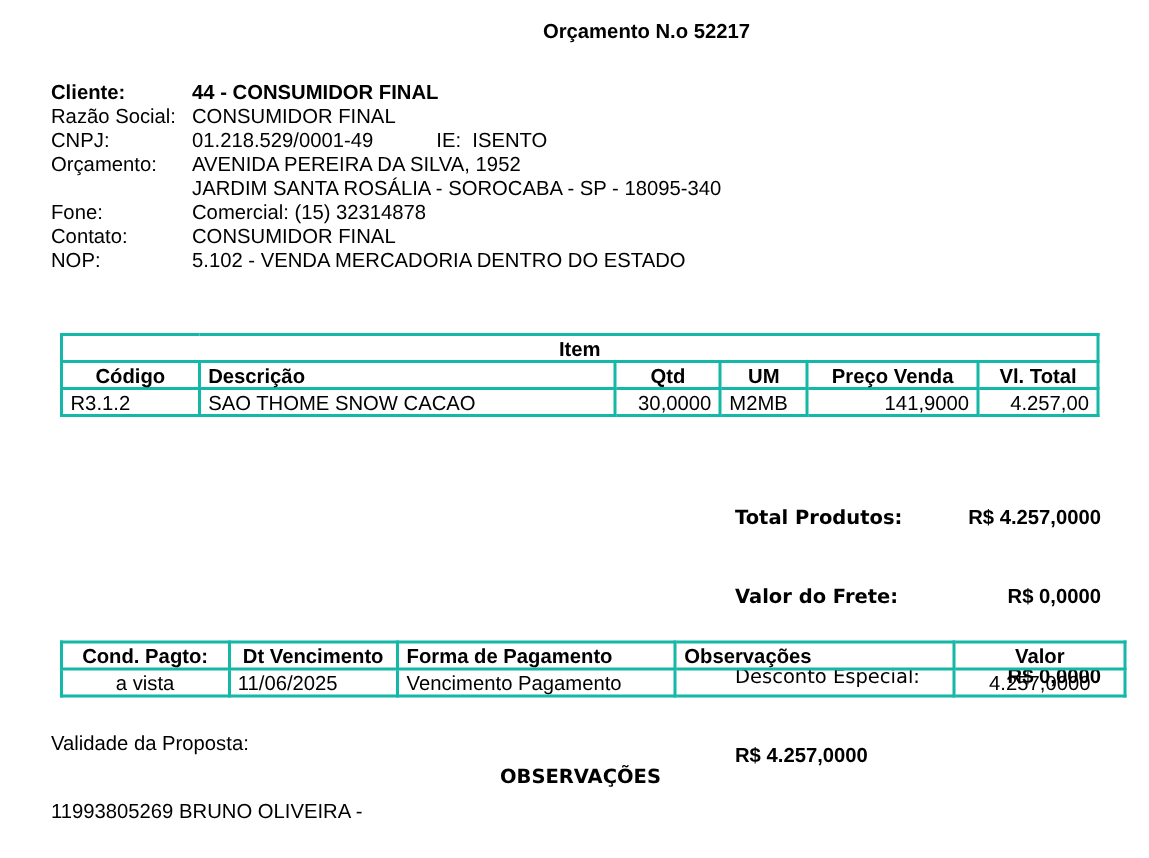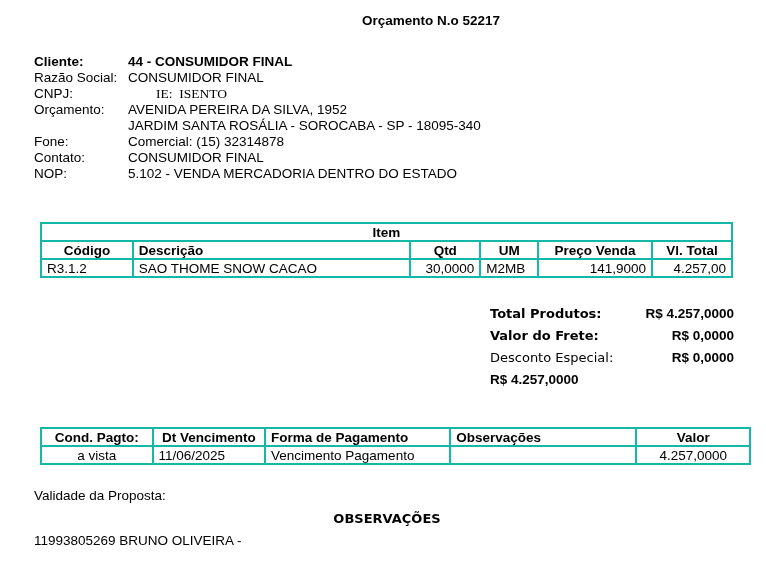--- a/index.html
+++ b/index.html
@@ -7,35 +7,35 @@
     width:766px; height:572px; position:relative; overflow:hidden;
     font-family:"Liberation Sans", sans-serif; font-size:13.5px; color:#000;
   }
   .abs { position:absolute; }
   .title { left:0; width:766px; top:13px; text-align:center; font-weight:bold; font-size:13.5px;padding-left:48px; }
   .info { left:34px; top:54px; }
   .info .row { display:flex; height:16px; line-height:16px; white-space:nowrap; }
   .info .lbl { width:94px; }
   .info .val { }
   .info .bold { font-weight:bold; }
-  .info .ie { margin-left:28px;font-family:Liberation Serif, serif; }
+  .info .ie { margin-left:42px; }
 
   table.grid { border-collapse:collapse; position:absolute; }
   table.grid td, table.grid th {
     border:2px solid #14b8a6; padding:0 5px; height:16px; line-height:15px;
     font-size:13.5px; white-space:nowrap;
   }
   table.grid th { font-weight:bold; }
   .items { left:40px; top:222px; width:693px; }
   .r { text-align:right; }
   .c { text-align:center; }
   .l { text-align:left; }
 
   .totals { left:490px; top:306px; width:244px; }
-  .totals .trow { display:flex; justify-content:space-between; align-items:baseline; height:22px; }
+  .totals .trow { display:flex; justify-content:space-between; align-items:baseline; height:22px;margin-top:31px; }
   .totals .tl { font-family:"DejaVu Sans", sans-serif; font-weight:bold; font-size:13px; }
   .totals .tl.normal { font-weight:normal; }
   .totals .tl.big { font-size:17px; }
   .totals .tv { font-size:13.5px; }
   .totals .tv.b { font-weight:bold; }
 
   .pay { left:40px; top:427px; width:711px; }
   .validade { left:34px; top:488px; }
   .obs-title { left:0; width:774px; top:511px; text-align:center; font-weight:bold; font-family:"DejaVu Sans", sans-serif; font-size:13px; }
   .obs-text { left:34px; top:533px; }
@@ -49,20 +49,21 @@
   <div class="row">
     <span class="lbl bold">Cliente:</span>
     <span class="val bold">44 - CONSUMIDOR FINAL</span>
   </div>
   <div class="row">
     <span class="lbl">Razão Social:</span>
     <span class="val">CONSUMIDOR FINAL</span>
   </div>
   <div class="row">
     <span class="lbl">CNPJ:</span>
+    <span class="val">01.218.529/0001-49</span>
     <span class="ie" style="white-space:pre">IE:  ISENTO</span>
   </div>
   <div class="row">
     <span class="lbl">Orçamento:</span>
     <span class="val">AVENIDA PEREIRA DA SILVA, 1952</span>
   </div>
   <div class="row">
     <span class="lbl"></span>
     <span class="val">JARDIM SANTA ROSÁLIA - SOROCABA - SP - 18095-340</span>
   </div>

